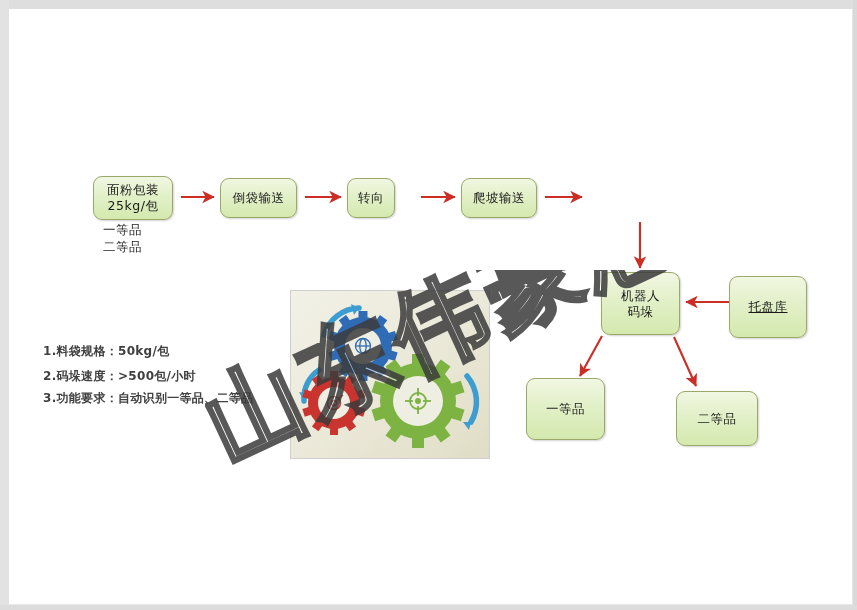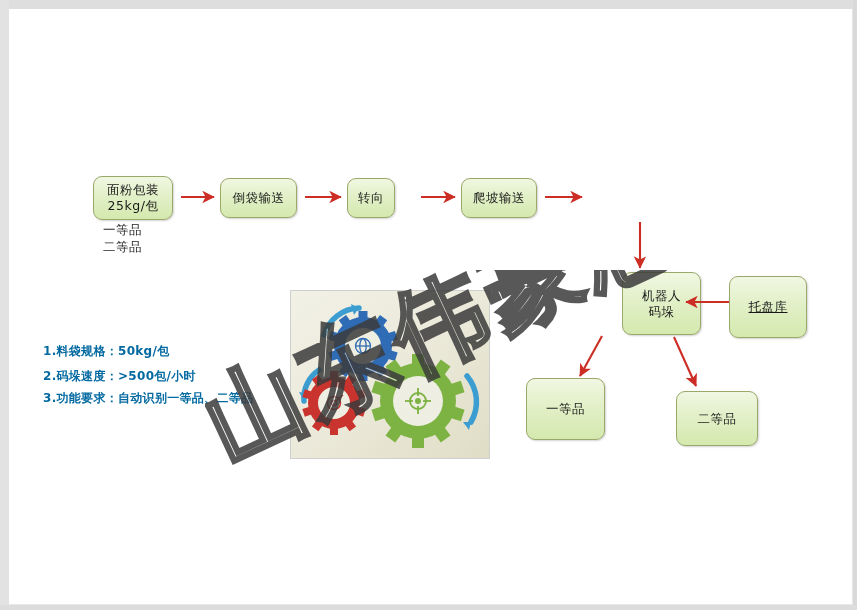--- a/index.html
+++ b/index.html
@@ -21,21 +21,21 @@
        border:1px solid #9aa86a;border-radius:9px;
        background:linear-gradient(to bottom,#f1f7e2 0%,#e2f0c8 45%,#d4e9ae 100%);
        box-shadow:1px 1px 2px rgba(0,0,0,.18);
        display:flex;align-items:center;justify-content:center;text-align:center;
        color:#1a1a1a;font-size:12.5px;line-height:1.25;letter-spacing:.5px;}
   .box span{display:block;}
 
   .plainlabel{position:absolute;font-size:12.5px;line-height:1.35;color:#1f1f1f;
               letter-spacing:.5px;white-space:pre-line;}
 
-  .spec{position:absolute;font-size:12px;line-height:1.05;color:#0369a1;letter-spacing:.3px;font-weight:600;}
+  .spec{position:absolute;font-size:12px;line-height:1.05;color:#404040;letter-spacing:.3px;font-weight:600;}
 
   
   .arrow{position:absolute;}
   .gearimg{position:absolute;left:290px;top:290px;width:198px;height:167px;
            border:1px solid #cfcfcf;overflow:hidden;
            background:linear-gradient(140deg,#f2f1e6 0%,#eceadb 45%,#e0ddc6 100%);}
   .watermark{position:absolute;left:205px;top:270px;width:640px;height:260px;pointer-events:none;}
 </style>
 </head>
 <body>
@@ -64,21 +64,21 @@
   </div>
 
   <div class="box" style="left:461px;top:178px;width:76px;height:40px;align-items:center;">
     <span>爬坡输送</span>
   </div>
 
 
   <div class="plainlabel" style="left:103px;top:222px;">一等品
 二等品</div>
 
-  <div class="box" style="left:601px;top:272px;width:79px;height:63px;margin-left:21px;">
+  <div class="box" style="left:601px;top:272px;width:79px;height:63px;">
     <span style="white-space:pre-line;">机器人
 码垛</span>
   </div>
 
   <div class="box" style="left:729px;top:276px;width:78px;height:62px;text-decoration:underline;">
     <span>托盘库</span>
   </div>
 
   <div class="box" style="left:526px;top:378px;width:79px;height:62px;">
     <span>一等品</span>

